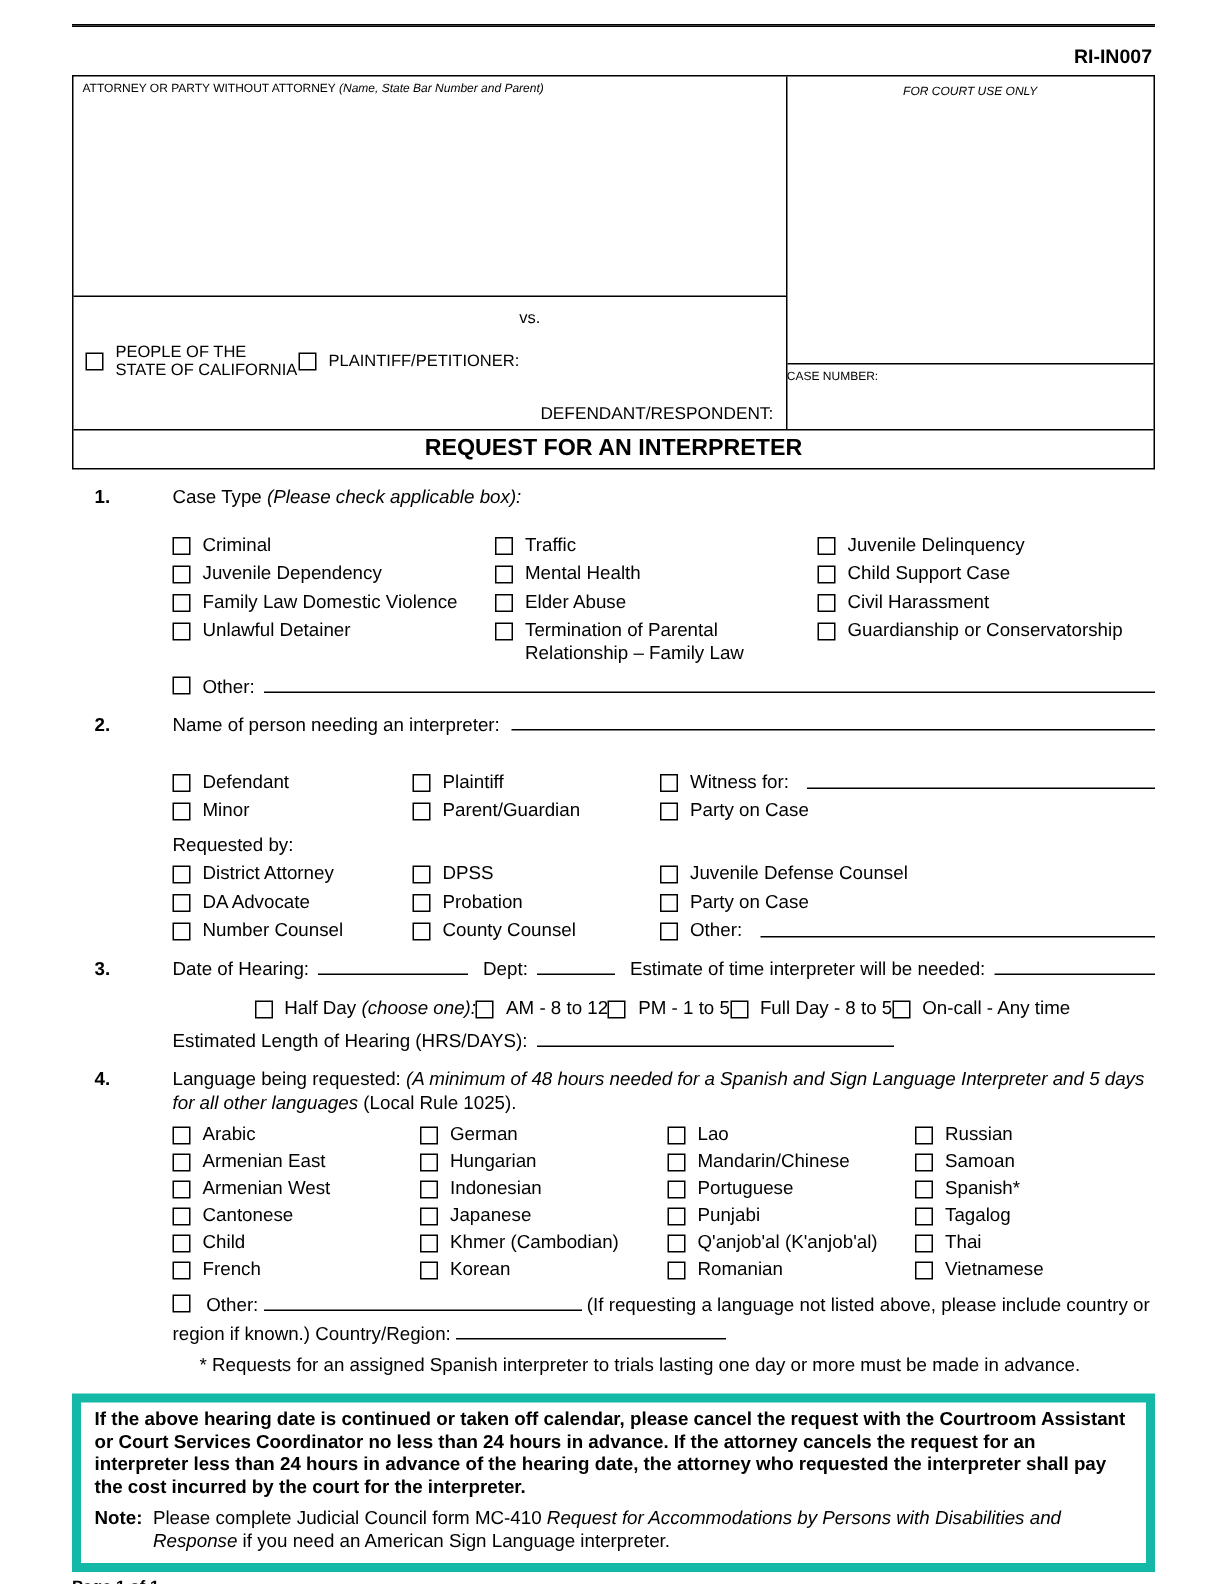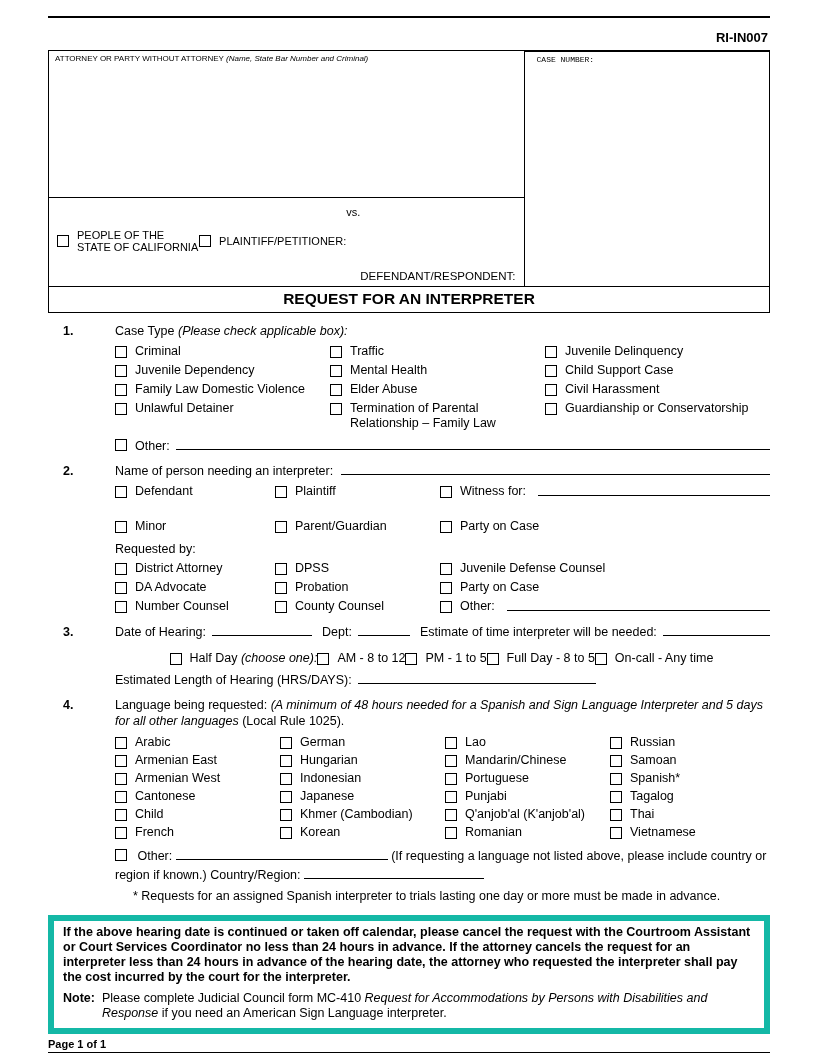--- a/index.html
+++ b/index.html
@@ -20,39 +20,39 @@
   .tel{margin-left:52px;}
   .fax{margin-left:118px;}
   .email{margin-left:8px;}
   .atty-for{margin-left:24px;}
   .party-section{height:78px;padding:6px 8px 4px;font-size:11px;display:flex;flex-direction:row;}
   .party-row{display:flex;align-items:center;gap:8px;margin-bottom:4px;}
   .vs{text-align:center;margin-top:2px;}
   .defendant{margin-top:auto;font-size:11.5px;}
   .caption-right{width:34%;display:flex;flex-direction:column;}
   .court-use{flex:1;text-align:center;font-style:italic;font-size:8px;padding-top:5px;}
-  .case-number{height:37px;border-top:1px solid #000;font-size:8px;padding:3px 12px;font-family:Liberation Mono, monospace;}
+  .case-number{height:37px;border-top:1px solid #000;font-size:8px;padding:3px 0;}
   .title-bar{border-top:1px solid #000;text-align:center;font-weight:bold;font-size:15.5px;padding:3px 0 4px;}
 
   
   .cb{display:inline-block;width:10px;height:10px;border:1px solid #000;flex:none;background:#fff;}
   .opt{display:flex;align-items:flex-start;gap:8px;font-size:12.5px;line-height:1.2;min-width:0;}
   .opt .cb{margin-top:1.5px;}
   .opt .fill-flex{align-self:flex-end;margin-left:4px;}
 
   
   .section{display:flex;margin-top:11px;}
   .sec-num{flex:none;width:52px;padding-left:15px;font-weight:bold;font-size:12.5px;}
   .sec-body{flex:1;font-size:12.5px;min-width:0;}
   .it{font-style:italic;}
 
-  .grid-case{display:grid;grid-template-columns:215px 215px 1fr;row-gap:4px;margin-top:6px;}
+  .grid-case{display:grid;grid-template-columns:215px 215px 1fr;row-gap:4px;margin-top:18px;}
   .grid-lang{display:grid;grid-template-columns:165px 165px 165px 1fr;row-gap:3px;margin-top:6px;}
   .grid-req{display:grid;grid-template-columns:160px 165px 1fr;row-gap:4px;margin-top:5px;}
-  .grid-person{display:grid;grid-template-columns:160px 165px 1fr;row-gap:20px;margin-top:6px;}
+  .grid-person{display:grid;grid-template-columns:160px 165px 1fr;row-gap:4px;margin-top:24px;}
 
   
   .fill{display:inline-block;height:0;border-bottom:1px solid #000;}
   .fill-flex{flex:1;border-bottom:1px solid #000;height:0;margin-bottom:3px;}
   .flexrow{display:flex;align-items:flex-end;}
   .flexrow .cb{margin-bottom:2px;margin-right:8px;}
   .flexrow .fill{margin-bottom:3px;}
 
   .halfday-row{display:flex;justify-content:center;margin-top:12px;padding-right:2px;}
 
@@ -81,38 +81,39 @@
   <div class="rule"></div>
   <div class="rule"></div>
   <div class="form-number">RI-IN007</div>
 
   <div class="caption-box">
     <div class="caption-cols">
       <div class="caption-left">
         <div class="attorney-section">
           <div>
             <span>ATTORNEY OR PARTY WITHOUT ATTORNEY</span>
-            <span class="it">(Name, State Bar Number and Criminal)</span>
+            <span class="it">(Name, State Bar Number and Parent)</span>
           </div>
           <div class="attorney-blank"></div>
         </div>
         <div class="party-section">
           <div class="party-row">
             <span class="cb"></span>
             <span>PEOPLE OF THE STATE OF CALIFORNIA</span>
           </div>
           <div class="party-row">
             <span class="cb"></span>
             <span>PLAINTIFF/PETITIONER:</span>
           </div>
           <div class="vs">vs.</div>
           <div class="defendant">DEFENDANT/RESPONDENT:</div>
         </div>
       </div>
       <div class="caption-right">
+        <div class="court-use">FOR COURT USE ONLY</div>
         <div class="case-number">
           <span>CASE NUMBER:</span>
         </div>
       </div>
     </div>
     <div class="title-bar">REQUEST FOR AN INTERPRETER</div>
   </div>
 
   <div class="section">
     <div class="sec-num">1.</div>

